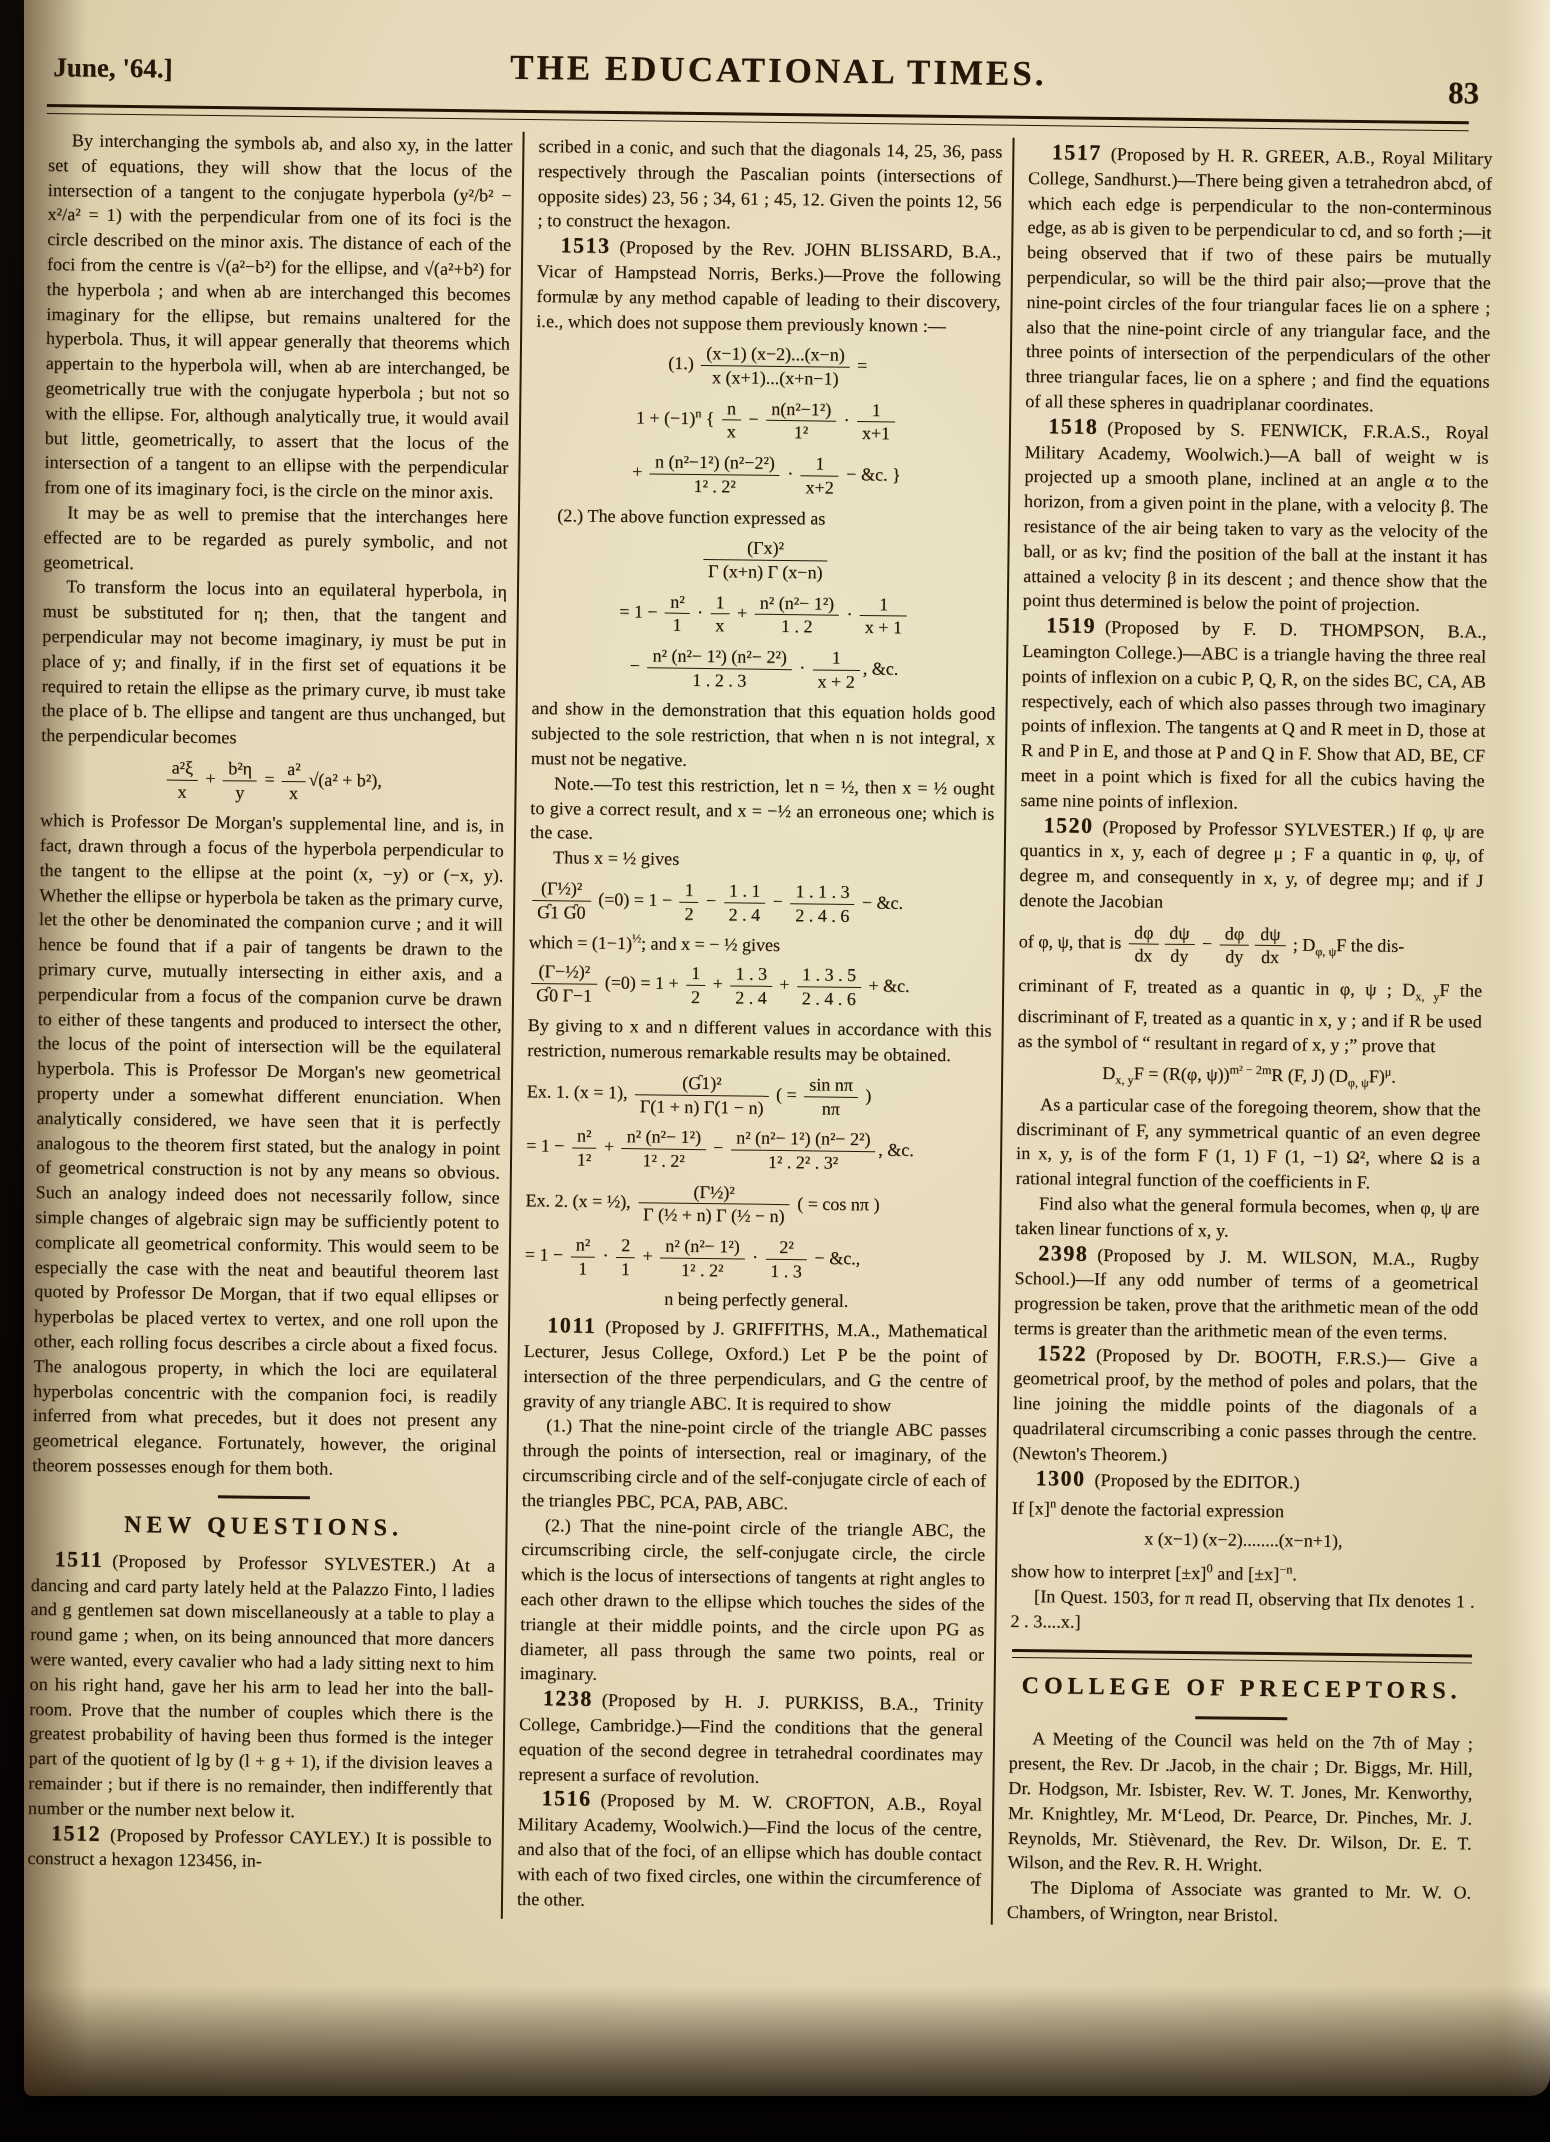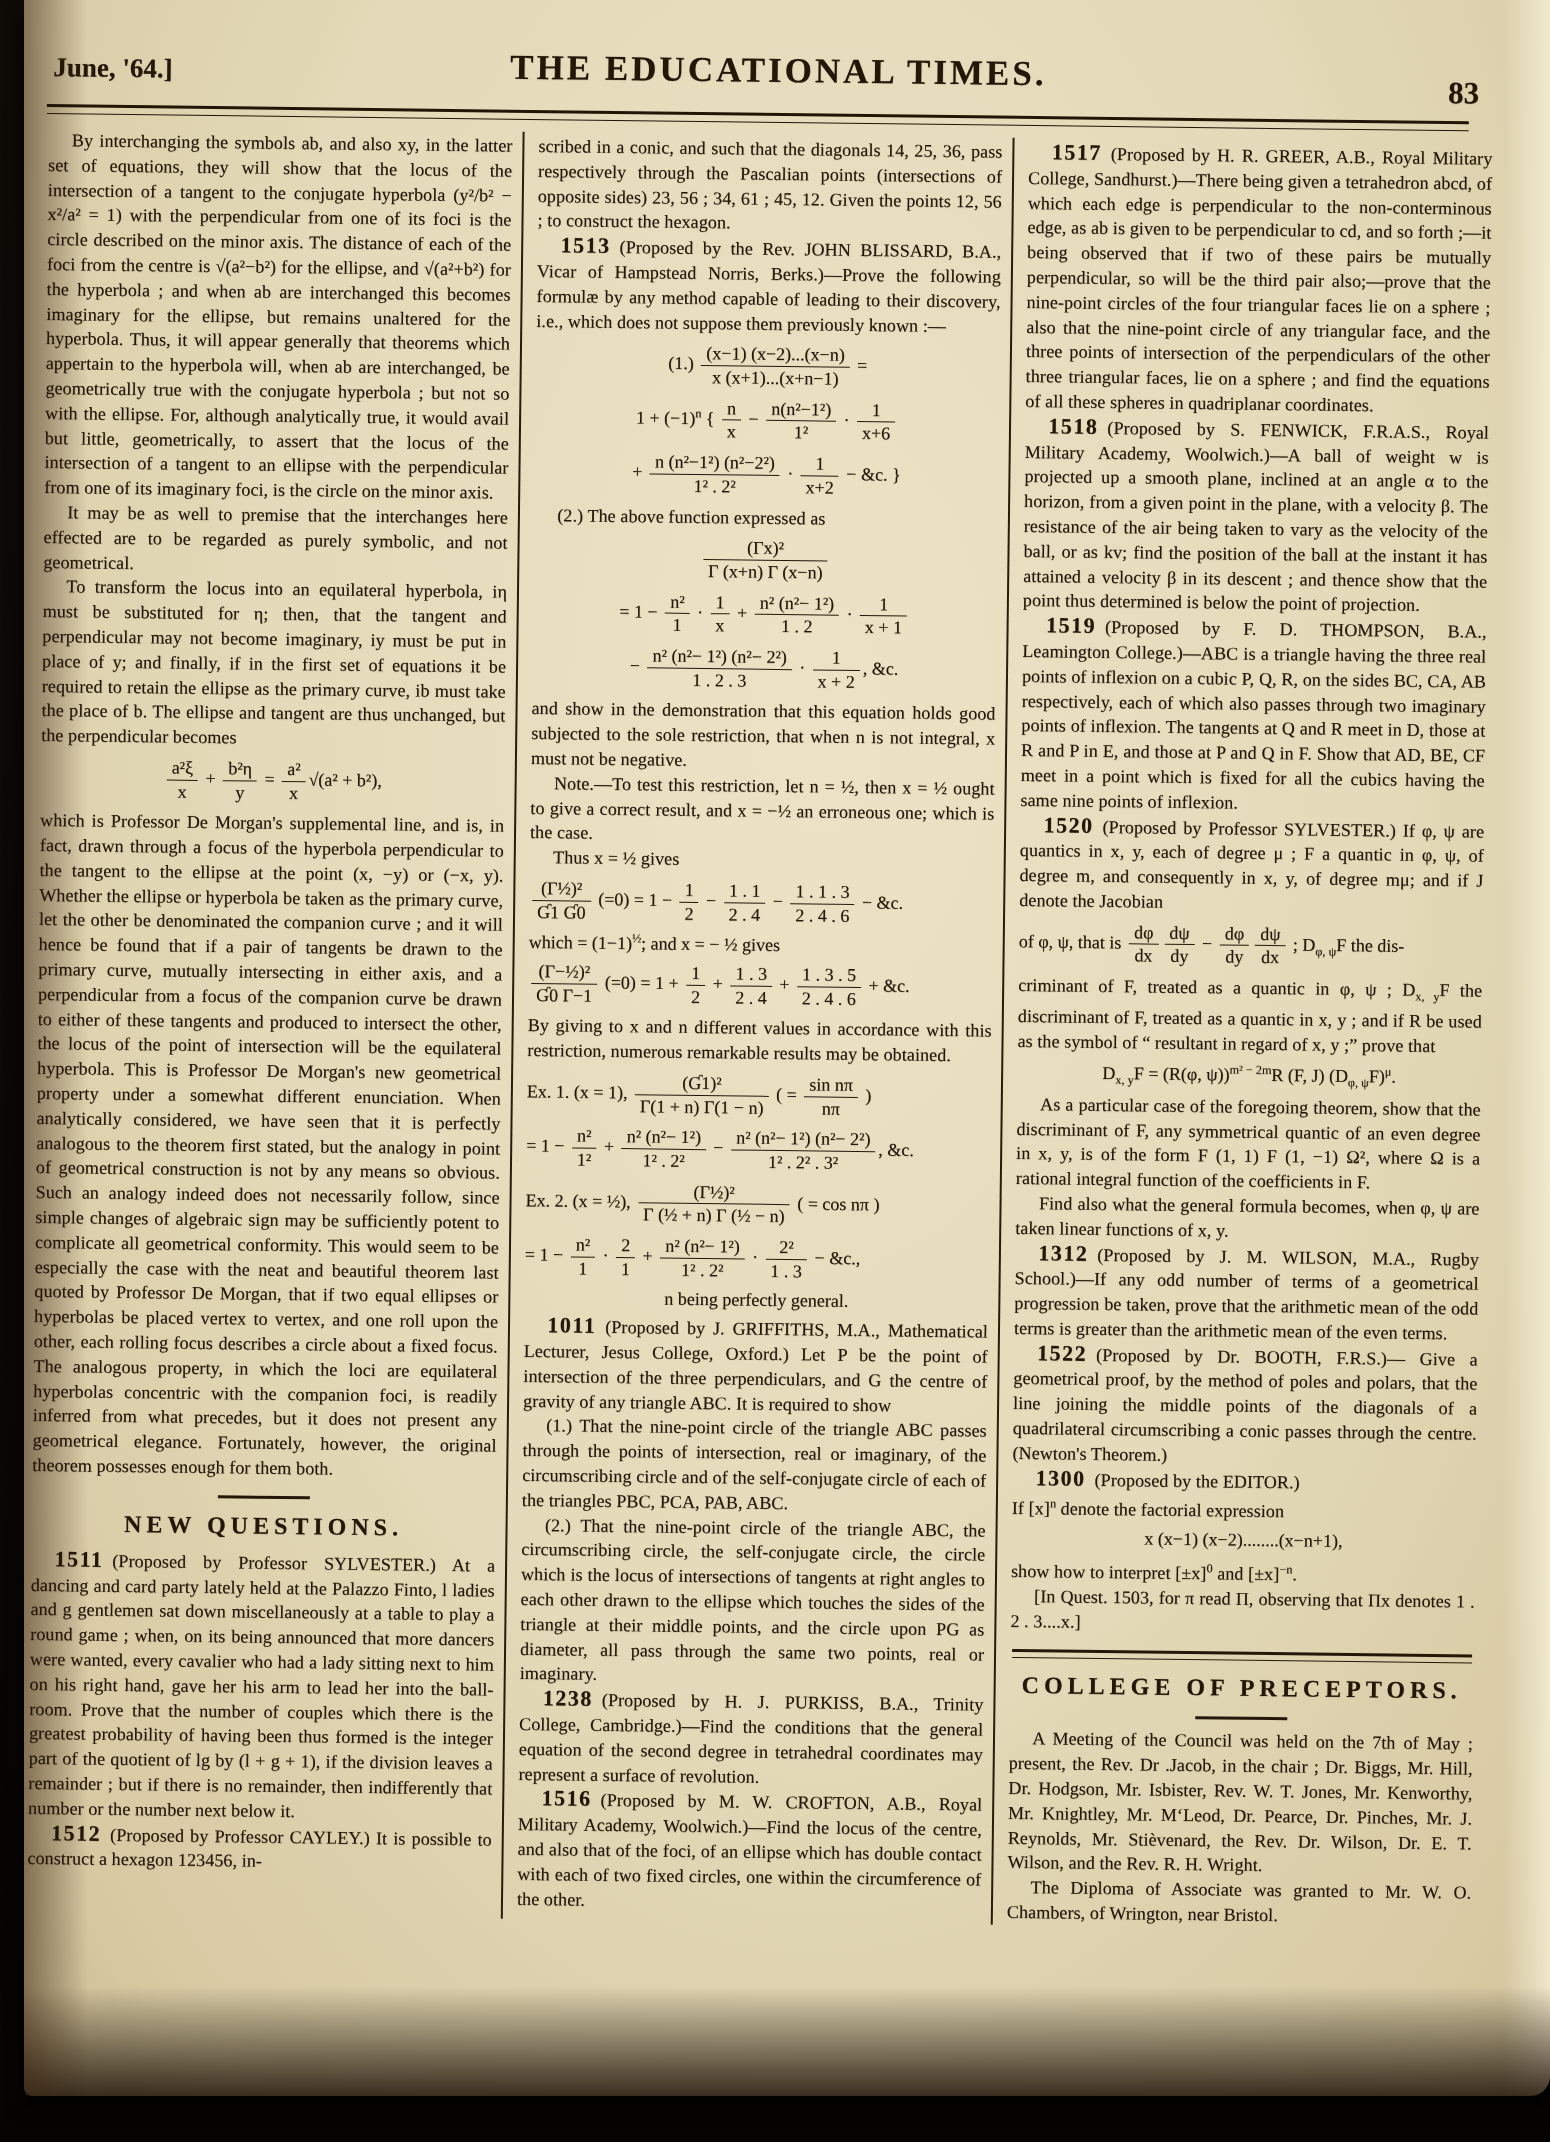--- a/index.html
+++ b/index.html
@@ -66,21 +66,21 @@
         <p class="para">which is Professor De Morgan's supplemental line, and is, in fact, drawn through a focus of the hyperbola perpendicular to the tangent to the ellipse at the point (x, −y) or (−x, y).  Whether the ellipse or hyperbola be taken as the primary curve, let the other be denominated the companion curve ; and it will hence be found that if a pair of tangents be drawn to the primary curve, mutually intersecting in either axis, and a perpendicular from a focus of the companion curve be drawn to either of these tangents and produced to intersect the other, the locus of the point of intersection will be the equilateral hyperbola.  This is Professor De Morgan's new geometrical property under a somewhat different enunciation.  When analytically considered, we have seen that it is perfectly analogous to the theorem first stated, but the analogy in point of geometrical construction is not by any means so obvious.  Such an analogy indeed does not necessarily follow, since simple changes of algebraic sign may be sufficiently potent to complicate all geometrical conformity.  This would seem to be especially the case with the neat and beautiful theorem last quoted by Professor De Morgan, that if two equal ellipses or hyperbolas be placed vertex to vertex, and one roll upon the other, each rolling focus describes a circle about a fixed focus.  The analogous property, in which the loci are equilateral hyperbolas concentric with the companion foci, is readily inferred from what precedes, but it does not present any geometrical elegance.  Fortunately, however, the original theorem possesses enough for them both.</p>
         <div class="rule-short"></div>
         <div class="section-h">NEW QUESTIONS.</div>
         <p class="para ind"><span class="qnum">1511</span><span>(Proposed by Professor SYLVESTER.) At a dancing and card party lately held at the Palazzo Finto, l ladies and g gentlemen sat down miscellaneously at a table to play a round game ; when, on its being announced that more dancers were wanted, every cavalier who had a lady sitting next to him on his right hand, gave her his arm to lead her into the ball-room.  Prove that the number of couples which there is the greatest probability of having been thus formed is the integer part of the quotient of lg by (l + g + 1), if the division leaves a remainder ; but if there is no remainder, then indifferently that number or the number next below it.</span></p>
         <p class="para ind"><span class="qnum">1512</span><span>(Proposed by Professor CAYLEY.) It is possible to construct a hexagon 123456, in-</span></p>
       </div>
     <div class="col">
         <p class="para">scribed in a conic, and such that the diagonals 14, 25, 36, pass respectively through the Pascalian points (intersections of opposite sides) 23, 56 ; 34, 61 ; 45, 12.  Given the points 12, 56 ; to construct the hexagon.</p>
         <p class="para ind"><span class="qnum">1513</span><span>(Proposed by the Rev. JOHN BLISSARD, B.A., Vicar of Hampstead Norris, Berks.)—Prove the following formulæ by any method capable of leading to their discovery, i.e., which does not suppose them previously known :—</span></p>
         <div class="math"><span>(1.)  </span><span class="frac"><span class="fn">(x−1) (x−2)...(x−n)</span><span class="fd">x (x+1)...(x+n−1)</span></span><span> =</span></div>
-        <div class="math"><span>1 + (−1)</span><sup>n</sup><span> { </span><span class="frac"><span class="fn">n</span><span class="fd">x</span></span><span> − </span><span class="frac"><span class="fn">n(n²−1²)</span><span class="fd">1²</span></span><span> · </span><span class="frac"><span class="fn">1</span><span class="fd">x+6</span></span></div>
+        <div class="math"><span>1 + (−1)</span><sup>n</sup><span> { </span><span class="frac"><span class="fn">n</span><span class="fd">x</span></span><span> − </span><span class="frac"><span class="fn">n(n²−1²)</span><span class="fd">1²</span></span><span> · </span><span class="frac"><span class="fn">1</span><span class="fd">x+1</span></span></div>
         <div class="math"><span>+ </span><span class="frac"><span class="fn">n (n²−1²) (n²−2²)</span><span class="fd">1² . 2²</span></span><span> · </span><span class="frac"><span class="fn">1</span><span class="fd">x+2</span></span><span> − &amp;c. }</span></div>
         <p class="para ind">(2.)  The above function expressed as</p>
         <div class="math"><span class="frac"><span class="fn">(Γx)²</span><span class="fd">Γ (x+n) Γ (x−n)</span></span></div>
         <div class="math"><span>= 1 − </span><span class="frac"><span class="fn">n²</span><span class="fd">1</span></span><span> · </span><span class="frac"><span class="fn">1</span><span class="fd">x</span></span><span> + </span><span class="frac"><span class="fn">n² (n²− 1²)</span><span class="fd">1 . 2</span></span><span> · </span><span class="frac"><span class="fn">1</span><span class="fd">x + 1</span></span></div>
         <div class="math"><span>− </span><span class="frac"><span class="fn">n² (n²− 1²) (n²− 2²)</span><span class="fd">1 . 2 . 3</span></span><span> · </span><span class="frac"><span class="fn">1</span><span class="fd">x + 2</span></span><span>, &amp;c.</span></div>
         <p class="para">and show in the demonstration that this equation holds good subjected to the sole restriction, that when n is not integral, x must not be negative.</p>
         <p class="para ind">Note.—To test this restriction, let n = ½, then x = ½ ought to give a correct result, and x = −½ an erroneous one; which is the case.</p>
         <p class="para ind">Thus x = ½ gives</p>
         <div class="math left"><span class="frac"><span class="fn">(Γ½)²</span><span class="fd">Ɠ1 Ɠ0</span></span><span> (=0) = 1 − </span><span class="frac"><span class="fn">1</span><span class="fd">2</span></span><span> − </span><span class="frac"><span class="fn">1 . 1</span><span class="fd">2 . 4</span></span><span> − </span><span class="frac"><span class="fn">1 . 1 . 3</span><span class="fd">2 . 4 . 6</span></span><span> − &amp;c.</span></div>
         <div class="math left"><span>which = (1−1)</span><sup>½</sup><span>; and x = − ½ gives</span></div>
@@ -100,21 +100,21 @@
     <div class="col">
         <p class="para ind"><span class="qnum">1517</span><span>(Proposed by H. R. GREER, A.B., Royal Military College, Sandhurst.)—There being given a tetrahedron abcd, of which each edge is perpendicular to the non-conterminous edge, as ab is given to be perpendicular to cd, and so forth ;—it being observed that if two of these pairs be mutually perpendicular, so will be the third pair also;—prove that the nine-point circles of the four triangular faces lie on a sphere ; also that the nine-point circle of any triangular face, and the three points of intersection of the perpendiculars of the other three triangular faces, lie on a sphere ; and find the equations of all these spheres in quadriplanar coordinates.</span></p>
         <p class="para ind"><span class="qnum">1518</span><span>(Proposed by S. FENWICK, F.R.A.S., Royal Military Academy, Woolwich.)—A ball of weight w is projected up a smooth plane, inclined at an angle α to the horizon, from a given point in the plane, with a velocity β.   The resistance of the air being taken to vary as the velocity of the ball, or as kv; find the position of the ball at the instant it has attained a velocity β in its descent ; and thence show that the point thus determined is below the point of projection.</span></p>
         <p class="para ind"><span class="qnum">1519</span><span>(Proposed by F. D. THOMPSON, B.A., Leamington College.)—ABC is a triangle having the three real points of inflexion on a cubic P, Q, R, on the sides BC, CA, AB respectively, each of which also passes through two imaginary points of inflexion.  The tangents at Q and R meet in D, those at R and P in E, and those at P and Q in F.   Show that AD, BE, CF meet in a point which is fixed for all the cubics having the same nine points of inflexion.</span></p>
         <p class="para ind"><span class="qnum">1520</span><span>(Proposed by Professor SYLVESTER.) If φ, ψ are quantics in x, y, each of degree μ ;  F a quantic in φ, ψ, of degree m, and consequently in x, y, of degree mμ; and if J denote the Jacobian</span></p>
         <div class="math left"><span>of φ, ψ, that is </span><span class="frac"><span class="fn">dφ</span><span class="fd">dx</span></span><span class="frac"><span class="fn">dψ</span><span class="fd">dy</span></span><span> − </span><span class="frac"><span class="fn">dφ</span><span class="fd">dy</span></span><span class="frac"><span class="fn">dψ</span><span class="fd">dx</span></span><span> ;  D</span><sub>φ, ψ</sub><span>F the dis-</span></div>
         <p class="para"><span>criminant of F, treated as a quantic in φ, ψ ; D</span><sub>x, y</sub><span>F the discriminant of F, treated as a quantic in x, y ;  and if R be used as the symbol of “ resultant in regard of x, y ;” prove that</span></p>
         <div class="math"><span>D</span><sub>x, y</sub><span>F = (R(φ, ψ))</span><sup>m² − 2m</sup><span>R (F, J) (D</span><sub>φ, ψ</sub><span>F)</span><sup>μ</sup><span>.</span></div>
         <p class="para ind">As a particular case of the foregoing theorem, show that the discriminant of F, any symmetrical quantic of an even degree in x, y, is of the form F (1, 1) F (1, −1) Ω², where Ω is a rational integral function of the coefficients in F.</p>
         <p class="para ind">Find also what the general formula becomes, when φ, ψ are taken linear functions of x, y.</p>
-        <p class="para ind"><span class="qnum">1312</span><span>(Proposed by J. M. WILSON, M.A., Rugby School.)—If any odd number of terms of a geometrical progression be taken, prove that the arithmetic mean of the odd terms is greater than the arithmetic mean of the even terms.</span></p>
+        <p class="para ind"><span class="qnum">2398</span><span>(Proposed by J. M. WILSON, M.A., Rugby School.)—If any odd number of terms of a geometrical progression be taken, prove that the arithmetic mean of the odd terms is greater than the arithmetic mean of the even terms.</span></p>
         <p class="para ind"><span class="qnum">1522</span><span>(Proposed by Dr. BOOTH, F.R.S.)— Give a geometrical proof, by the method of poles and polars, that the line joining the middle points of the diagonals of a quadrilateral circumscribing a conic passes through the centre.  (Newton's Theorem.)</span></p>
         <p class="para ind"><span class="qnum">1300</span><span>(Proposed by the EDITOR.)</span></p>
         <p class="para"><span>If [x]</span><sup>n</sup><span> denote the factorial expression</span></p>
         <div class="math"><span>x (x−1) (x−2)........(x−n+1),</span></div>
         <p class="para"><span>show how to interpret [±x]</span><sup>0</sup><span> and [±x]</span><sup>−n</sup><span>.</span></p>
         <p class="para ind">[In Quest. 1503, for π read Π, observing that Πx denotes 1 . 2 . 3....x.]</p>
         <div class="rule-double"></div>
         <div class="section-h">COLLEGE OF PRECEPTORS.</div>
         <div class="rule-short"></div>
         <p class="para ind">A Meeting of the Council was held on the 7th of May ;  present, the Rev. Dr .Jacob, in the chair ; Dr. Biggs,  Mr. Hill,  Dr. Hodgson,  Mr. Isbister, Rev. W. T. Jones, Mr. Kenworthy, Mr. Knightley, Mr. M‘Leod, Dr. Pearce, Dr. Pinches, Mr. J. Reynolds,  Mr. Stièvenard,  the Rev. Dr. Wilson, Dr. E. T. Wilson, and the Rev. R. H. Wright.</p>

